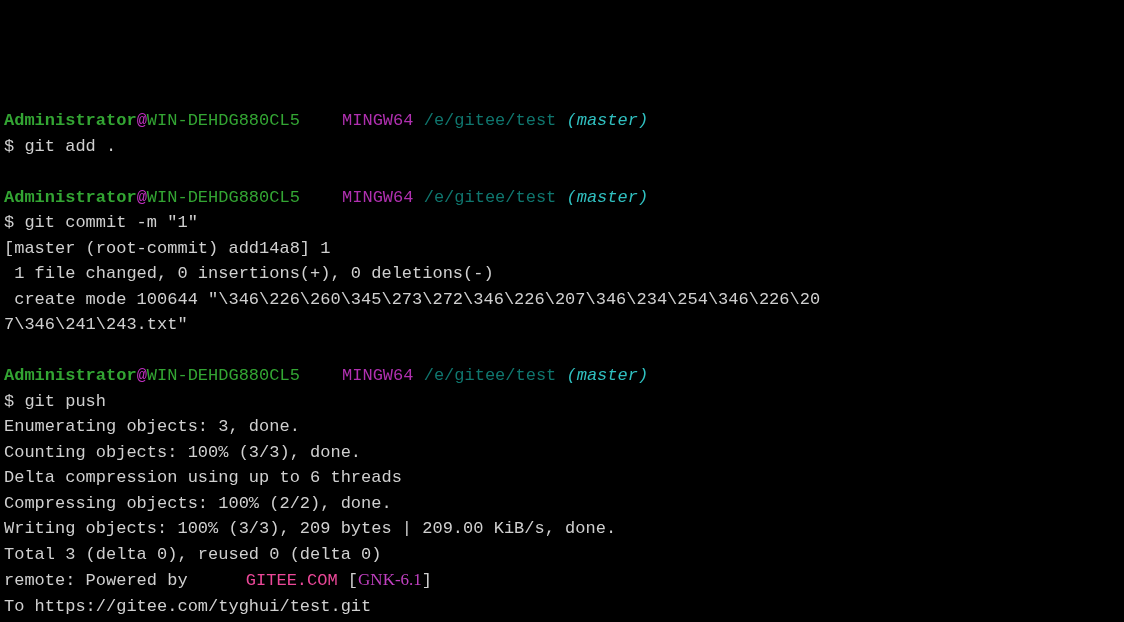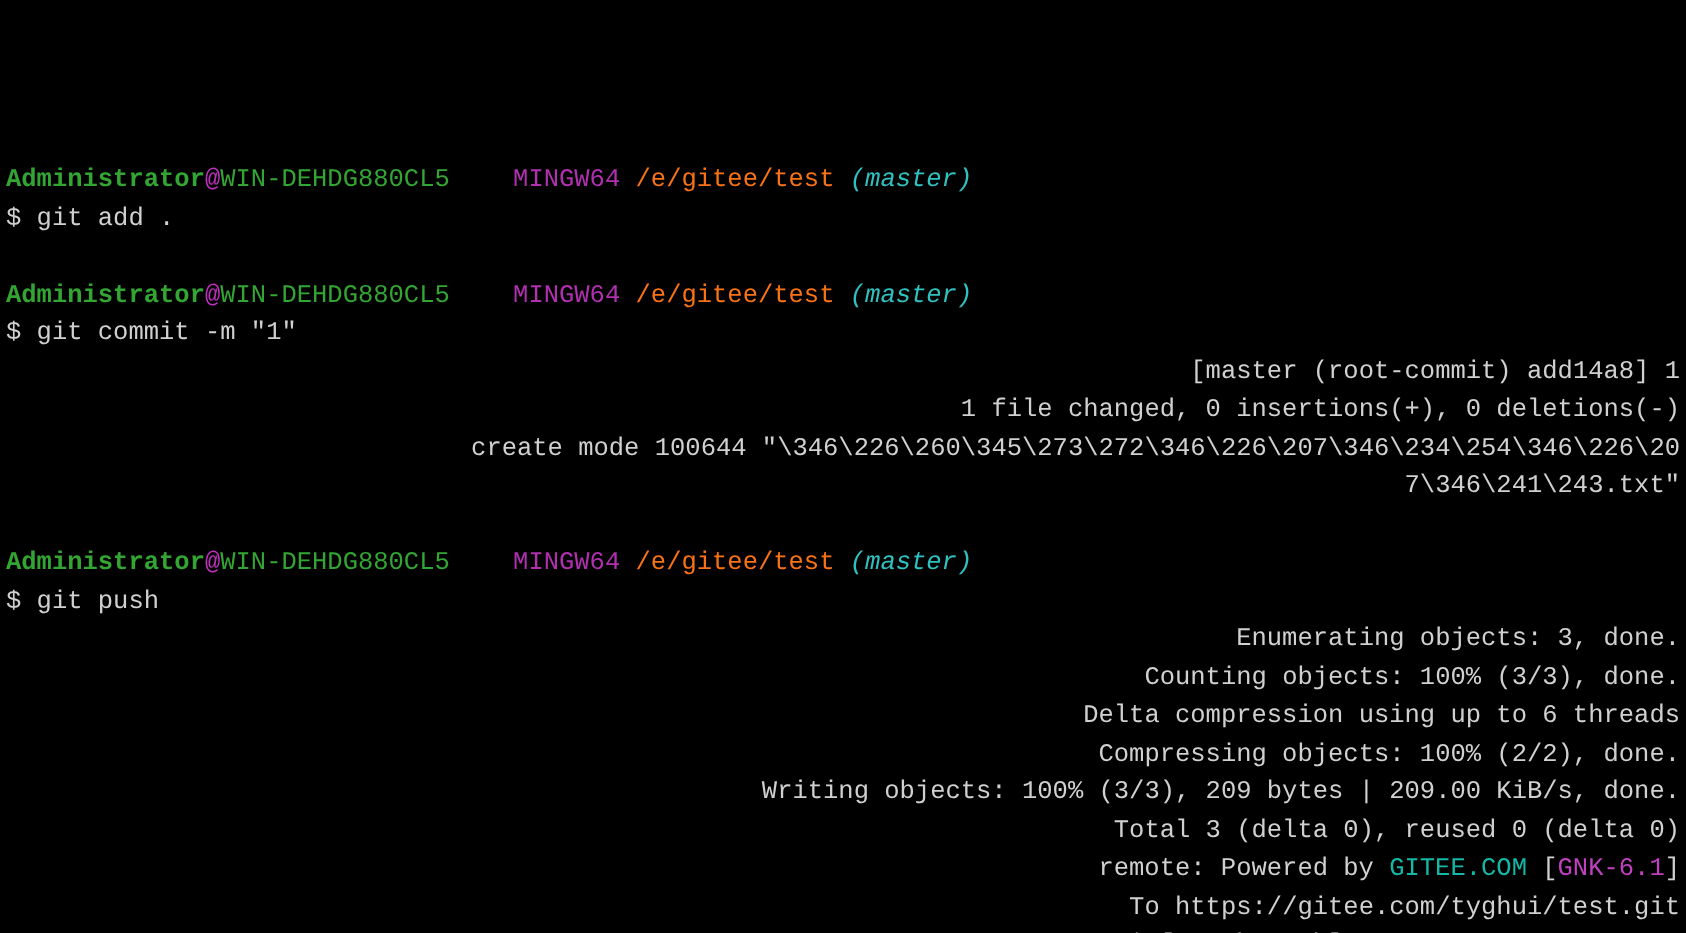--- a/index.html
+++ b/index.html
@@ -12,27 +12,27 @@
       padding: 6px 4px;
       width: 1124px;
       height: 622px;
       overflow: hidden;
       white-space: pre;
     }
     .prompt-user { color: #33a533; font-weight: bold; }
     .prompt-at { color: #c030c0; }
     .prompt-host { color: #33a533; }
     .prompt-env { color: #b030b0; margin-left: 32px; }
-    .prompt-path { color: #f97316; }
+    .prompt-path { color: #0f766e; }
     .prompt-branch { color: #30c0c0; font-style: italic; }
     .prompt-dollar { color: #d0d0d0; }
     .cmd { color: #d0d0d0; }
-    .out { color: #d0d0d0; text-align: right; }
-    .gitee { color: #14b8a6; }
-    .gnk { color: #c040c0; }
+    .out { color: #d0d0d0; }
+    .gitee { color: #ec4899; margin-left: 48px; }
+    .gnk { color: #c040c0; font-family: Liberation Serif, serif; }
     .line { display: block; }
   </style>
 </head>
 <body>
 
 
 
 <div id="terminal"><span class="line"><span class="prompt-user">Administrator</span><span class="prompt-at">@</span><span class="prompt-host">WIN-DEHDG880CL5</span> <span class="prompt-env">MINGW64</span> <span class="prompt-path">/e/gitee/test</span> <span class="prompt-branch">(master)</span></span><span class="line"><span class="prompt-dollar">$ </span><span class="cmd">git add .</span></span><span class="line"> </span><span class="line"><span class="prompt-user">Administrator</span><span class="prompt-at">@</span><span class="prompt-host">WIN-DEHDG880CL5</span> <span class="prompt-env">MINGW64</span> <span class="prompt-path">/e/gitee/test</span> <span class="prompt-branch">(master)</span></span><span class="line"><span class="prompt-dollar">$ </span><span class="cmd">git commit -m "1"</span></span><span class="line out">[master (root-commit) add14a8] 1</span><span class="line out"> 1 file changed, 0 insertions(+), 0 deletions(-)</span><span class="line out"> create mode 100644 "\346\226\260\345\273\272\346\226\207\346\234\254\346\226\20</span><span class="line out">7\346\241\243.txt"</span><span class="line"> </span><span class="line"><span class="prompt-user">Administrator</span><span class="prompt-at">@</span><span class="prompt-host">WIN-DEHDG880CL5</span> <span class="prompt-env">MINGW64</span> <span class="prompt-path">/e/gitee/test</span> <span class="prompt-branch">(master)</span></span><span class="line"><span class="prompt-dollar">$ </span><span class="cmd">git push</span></span><span class="line out">Enumerating objects: 3, done.</span><span class="line out">Counting objects: 100% (3/3), done.</span><span class="line out">Delta compression using up to 6 threads</span><span class="line out">Compressing objects: 100% (2/2), done.</span><span class="line out">Writing objects: 100% (3/3), 209 bytes | 209.00 KiB/s, done.</span><span class="line out">Total 3 (delta 0), reused 0 (delta 0)</span><span class="line out"><span>remote: Powered by </span><span class="gitee">GITEE.COM</span><span> [</span><span class="gnk">GNK-6.1</span><span>]</span></span><span class="line out">To https://gitee.com/tyghui/test.git</span><span class="line out"> * [new branch]      master -&gt; master</span></div>
 
 

